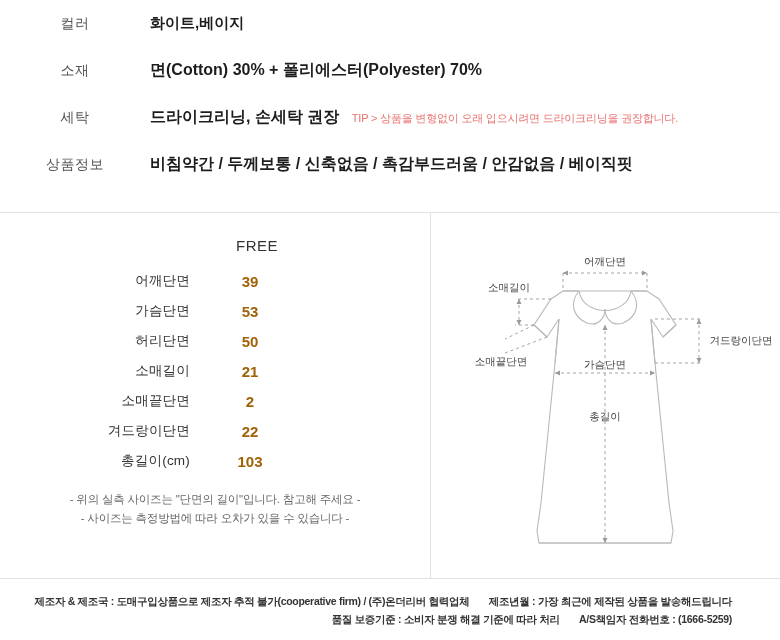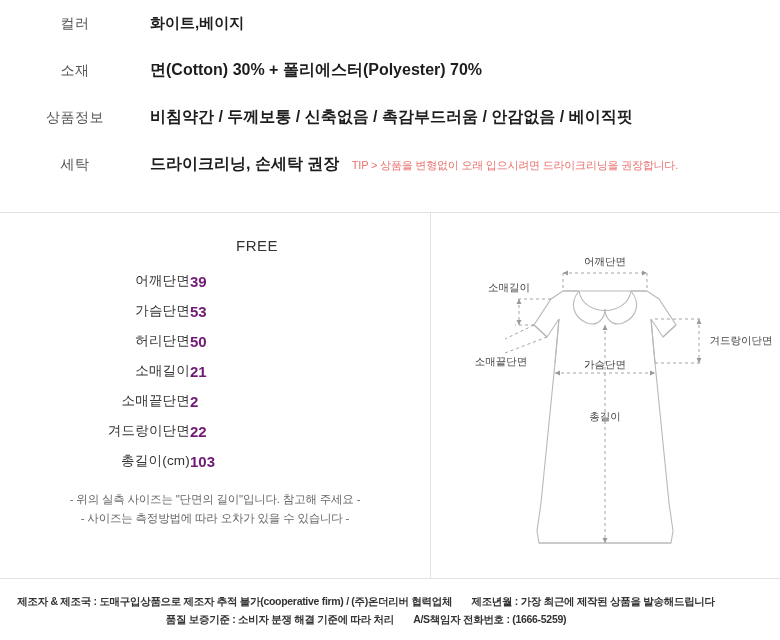--- a/index.html
+++ b/index.html
@@ -117,24 +117,24 @@
   }
   .size-row .s-label {
     width: 190px;
     text-align: right;
     font-size: 13.5px;
     color: #333333;
     letter-spacing: 0.2px;
   }
   .size-row .s-value {
     width: 120px;
-    text-align: left;
+    text-align: center;
     font-size: 15px;
     font-weight: bold;
-    color: #701a75;
+    color: #a16207;
   }
   .size-notes {
     margin-top: 14px;
     text-align: center;
     font-size: 11.5px;
     color: #666666;
     line-height: 19px;
     letter-spacing: -0.2px;
   }
 
@@ -150,21 +150,21 @@
     display: block;
   }
 
   
   .footer {
     position: absolute;
     top: 579px;
     left: 0;
     width: 732px;
     height: 61px;
-    text-align: center;
+    text-align: right;
     padding-top: 13px;
     box-sizing: border-box;
   }
   .footer-line {
     font-size: 10.5px;
     color: #333333;
     line-height: 18px;
     letter-spacing: -0.3px;
     white-space: nowrap;
   }
@@ -183,36 +183,36 @@
 
   <table class="spec-table">
     <tbody>
       <tr>
         <td class="spec-label">컬러</td>
         <td class="spec-value">화이트,베이지</td>
       </tr>
       <tr>
         <td class="spec-label">소재</td>
         <td class="spec-value big">면(Cotton) 30% + 폴리에스터(Polyester) 70%</td>
-      </tr>
-      <tr>
-        <td class="spec-label">상품정보</td>
-        <td class="spec-value big">비침약간 / 두께보통 / 신축없음 / 촉감부드러움 / 안감없음 / 베이직핏</td>
       </tr>
       <tr>
         <td class="spec-label">세탁</td>
         <td class="spec-value big">
           <span>드라이크리닝, 손세탁 권장</span>
           <span class="tip">
             <span class="tip-badge">TIP</span>
             <span>&gt;</span>
             <span>상품을 변형없이 오래 입으시려면 드라이크리닝을 권장합니다.</span>
           </span>
         </td>
       </tr>
+      <tr>
+        <td class="spec-label">상품정보</td>
+        <td class="spec-value big">비침약간 / 두께보통 / 신축없음 / 촉감부드러움 / 안감없음 / 베이직핏</td>
+      </tr>
     </tbody>
   </table>
 
   <div class="divider top-sec"></div>
   <div class="vdivider"></div>
 
   <div class="size-block">
     <div class="size-head">
       <span class="free-col">FREE</span>
     </div>

